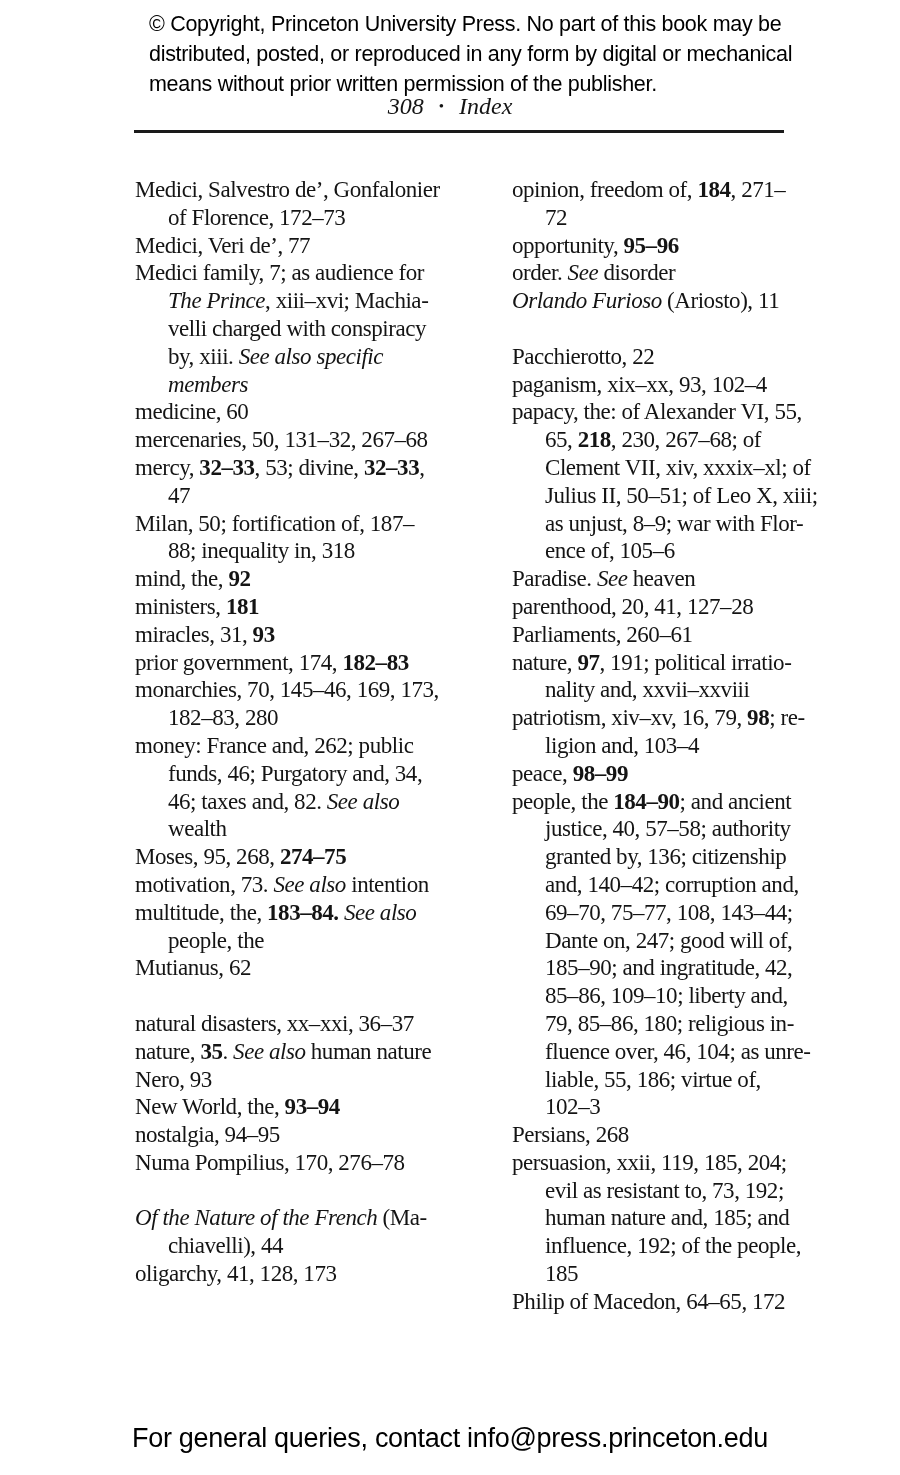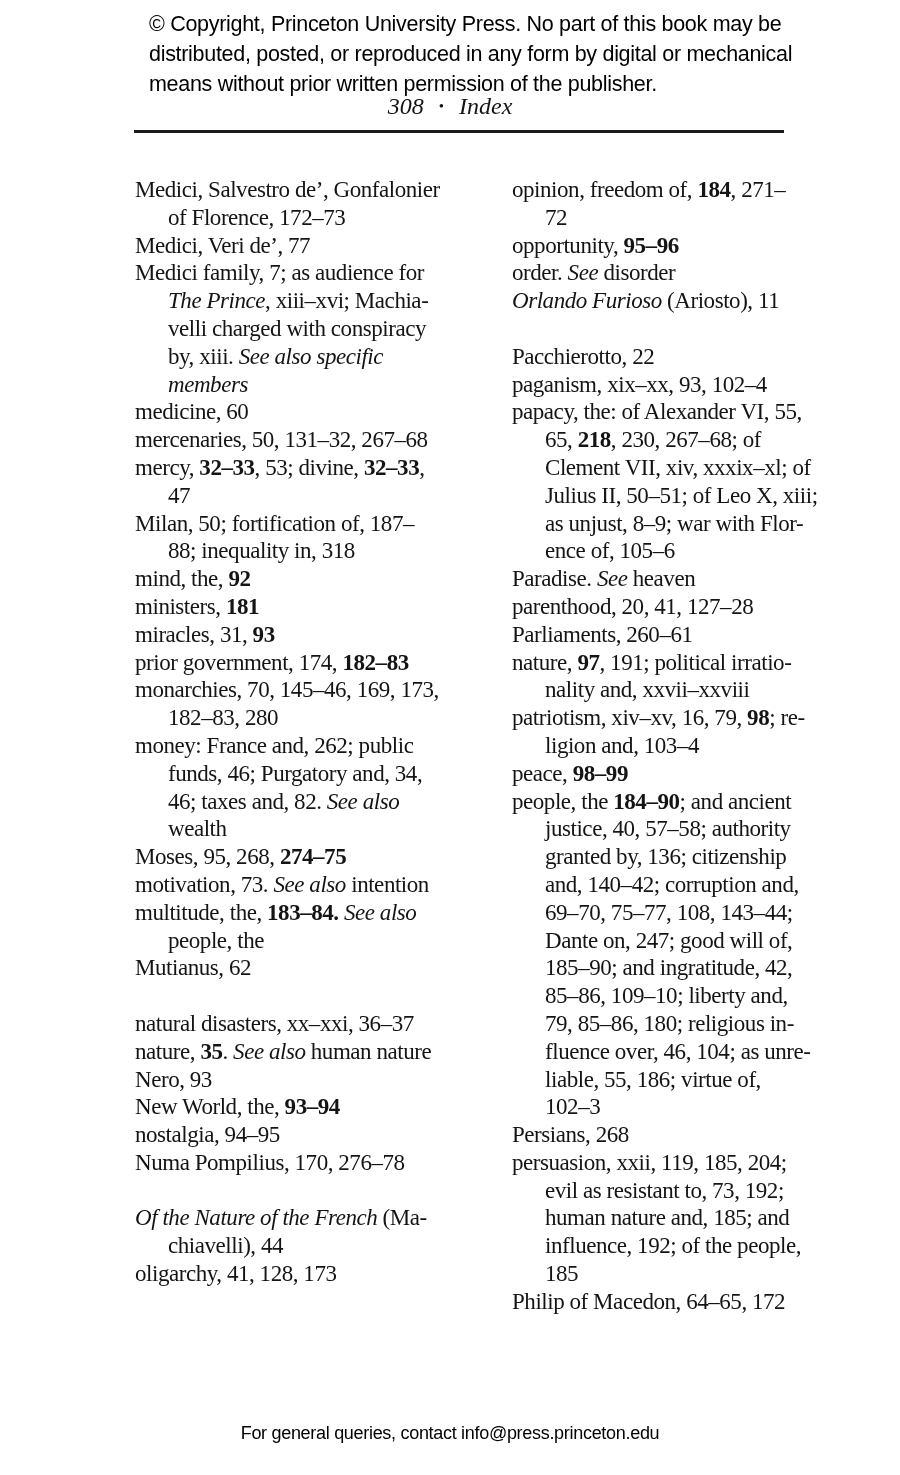--- a/index.html
+++ b/index.html
@@ -60,21 +60,21 @@
   .line.indent { padding-left: 33px; }
   .seg-r { font-weight: normal; font-style: normal; }
   .seg-b { font-weight: bold; }
   .seg-i { font-style: italic; }
   .footer {
     position: absolute;
     top: 1423px; left: 0;
     width: 900px;
     text-align: center;
     font-family: "Liberation Sans", sans-serif;
-    font-size: 18px;
+    font-size: 27px;
     letter-spacing: -0.3px;
     color: #000000;
   }
 </style>
 </head>
 <body>
 
 <div class="page">
 
   <div class="copyright">

